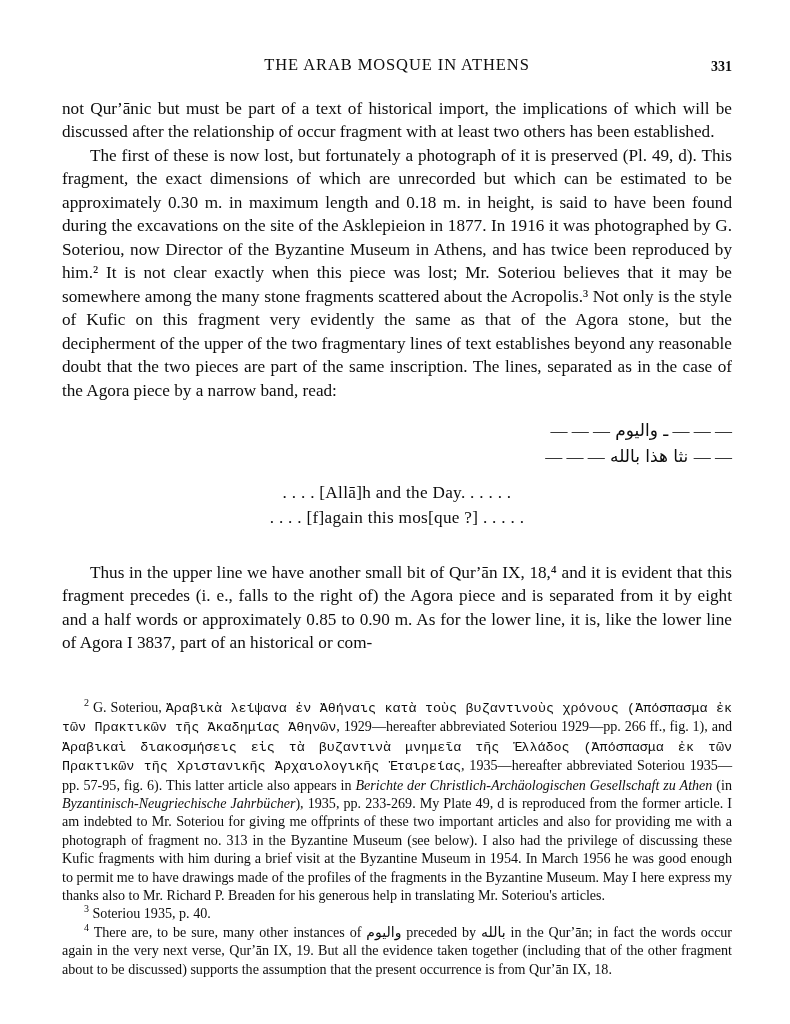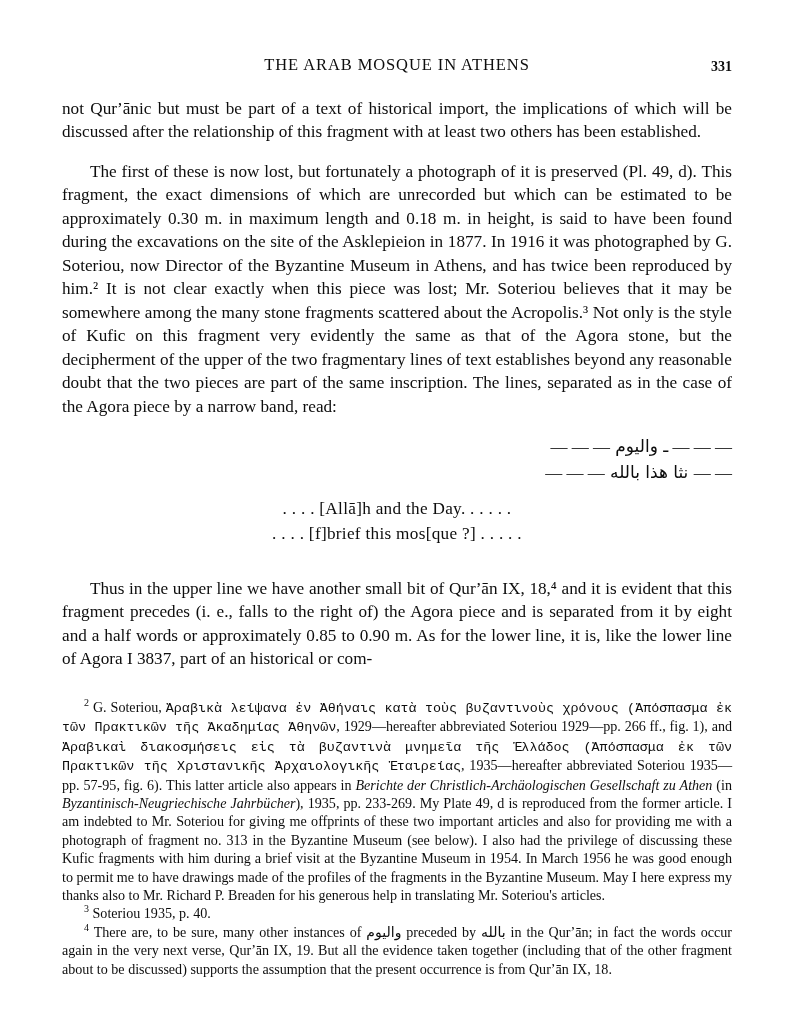--- a/index.html
+++ b/index.html
@@ -55,21 +55,21 @@
     line-height: 1.365;
     text-align: justify;
     margin: 0;
     text-indent: 0;
     hyphens: manual;
   }
   p.body.indent {
     text-indent: 28px;
   }
   p.body + p.body {
-    margin-top: 16px;
+    margin-top: 0;
   }
   .arabic-block {
     margin-top: 16px;
     margin-bottom: 12px;
     text-align: right;
   }
   .arabic-line {
     font-size: 17px;
     direction: rtl;
     unicode-bidi: bidi-override;
@@ -139,40 +139,40 @@
 
 <div class="page">
 
   <div class="content">
 
     <div class="running-head">
       <div class="running-title">The Arab Mosque in Athens</div>
       <div class="folio">331</div>
     </div>
 
-    <p class="body">not Qurʼānic but must be part of a text of historical import, the implications of which will be discussed after the relationship of this fragment with at least two others has been established.</p>
+    <p class="body">not Qurʼānic but must be part of a text of historical import, the implications of which will be discussed after the relationship of occur fragment with at least two others has been established.</p>
 
     <p class="body indent">The first of these is now lost, but fortunately a photograph of it is preserved (Pl. 49, d). This fragment, the exact dimensions of which are unrecorded but which can be estimated to be approximately 0.30 m. in maximum length and 0.18 m. in height, is said to have been found during the excavations on the site of the Asklepieion in 1877. In 1916 it was photographed by G. Soteriou, now Director of the Byzantine Museum in Athens, and has twice been reproduced by him.² It is not clear exactly when this piece was lost; Mr. Soteriou believes that it may be somewhere among the many stone fragments scattered about the Acropolis.³ Not only is the style of Kufic on this fragment very evidently the same as that of the Agora stone, but the decipherment of the upper of the two fragmentary lines of text establishes beyond any reasonable doubt that the two pieces are part of the same inscription. The lines, separated as in the case of the Agora piece by a narrow band, read:</p>
 
     <div class="arabic-block">
       <div class="arabic-line">
         <span class="dashes">— — — ـ</span>
         <span>واليوم</span>
         <span class="dashes">— — —</span>
       </div>
       <div class="arabic-line">
         <span class="dashes">— —</span>
         <span>نثا هذا بالله</span>
         <span class="dashes">— — —</span>
       </div>
     </div>
 
     <div class="translit-block">
       <div class="translit-line">. . . . [Allā]h and the Day. . . . . .</div>
-      <div class="translit-line">. . . . [f]brief this mos[que ?] . . . . .</div>
+      <div class="translit-line">. . . . [f]again this mos[que ?] . . . . .</div>
     </div>
 
     <div class="gap"></div>
 
     <p class="body indent">Thus in the upper line we have another small bit of Qurʼān IX, 18,⁴ and it is evident that this fragment precedes (i. e., falls to the right of) the Agora piece and is separated from it by eight and a half words or approximately 0.85 to 0.90 m. As for the lower line, it is, like the lower line of Agora I 3837, part of an historical or com-</p>
 
   </div>
 
   <div class="notes">
     <hr class="rule">

